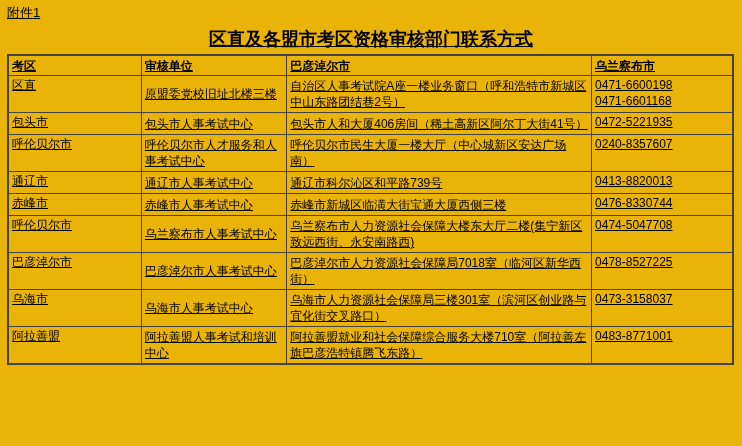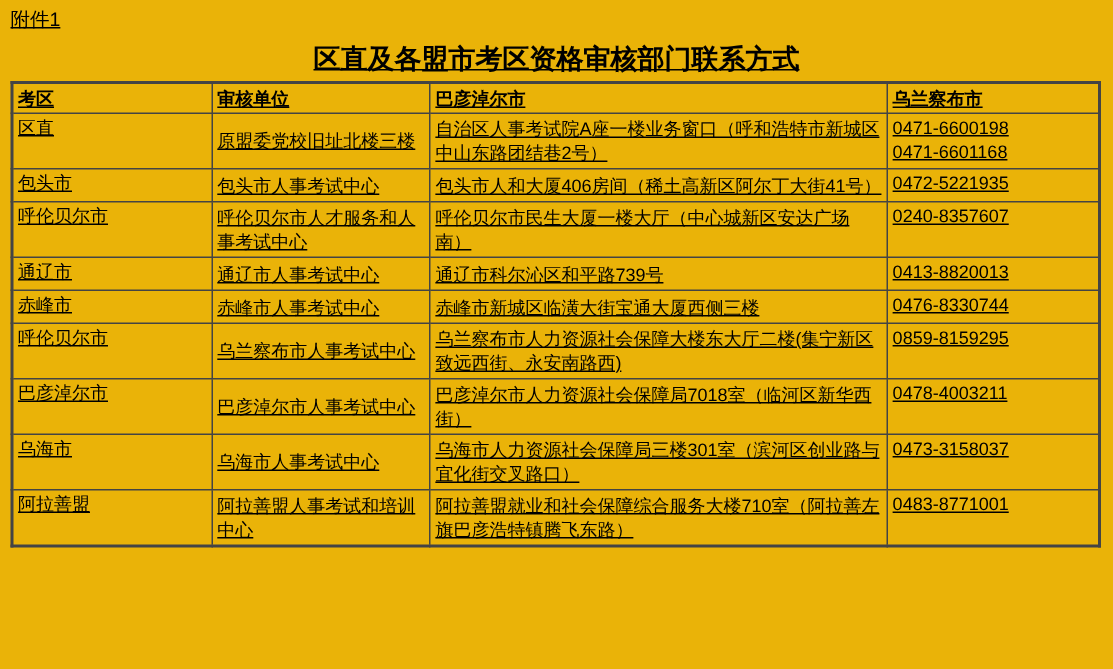--- a/index.html
+++ b/index.html
@@ -127,29 +127,29 @@
           <td class="col-address">赤峰市新城区临潢大街宝通大厦西侧三楼</td>
           <td class="col-phone">
             <div class="phone-line">0476-8330744</div>
           </td>
         </tr>
         <tr class="row-tall">
           <td class="col-region">呼伦贝尔市</td>
           <td class="col-unit">乌兰察布市人事考试中心</td>
           <td class="col-address">乌兰察布市人力资源社会保障大楼东大厅二楼(集宁新区致远西街、永安南路西)</td>
           <td class="col-phone">
-            <div class="phone-line">0859-8159295</div>
+            <div class="phone-line">0474-5047708</div>
           </td>
         </tr>
         <tr class="row-tall">
           <td class="col-region">巴彦淖尔市</td>
           <td class="col-unit">巴彦淖尔市人事考试中心</td>
           <td class="col-address">巴彦淖尔市人力资源社会保障局7018室（临河区新华西街）</td>
           <td class="col-phone">
-            <div class="phone-line">0478-4003211</div>
+            <div class="phone-line">0478-8527225</div>
           </td>
         </tr>
         <tr class="row-tall">
           <td class="col-region">乌海市</td>
           <td class="col-unit">乌海市人事考试中心</td>
           <td class="col-address">乌海市人力资源社会保障局三楼301室（滨河区创业路与宜化街交叉路口）</td>
           <td class="col-phone">
             <div class="phone-line">0473-3158037</div>
           </td>
         </tr>

